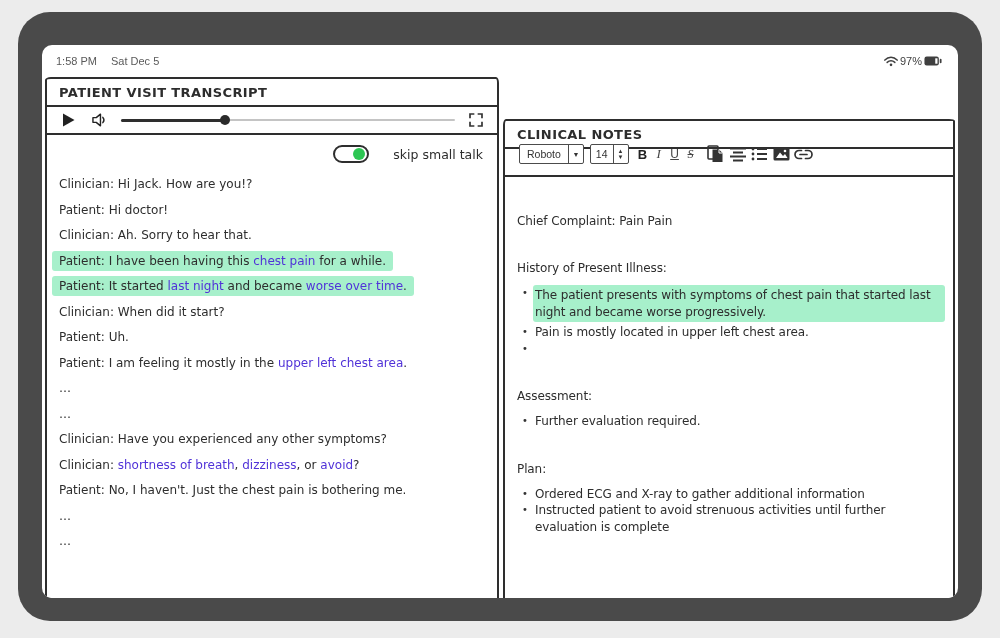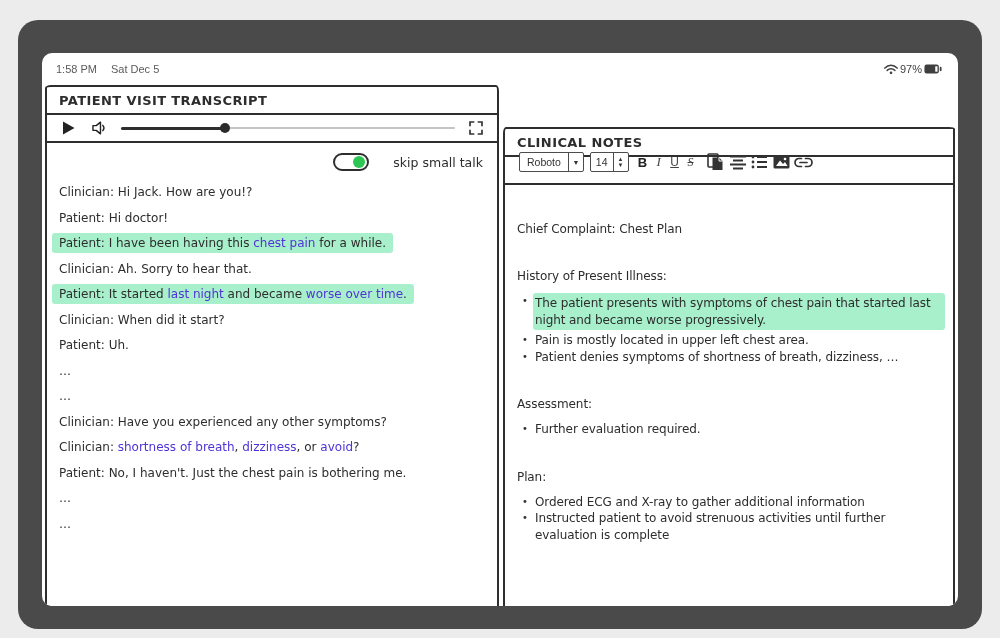--- a/index.html
+++ b/index.html
@@ -6,21 +6,21 @@
     --hl:#a7f0cb;
     --term:#5032d8;
     --toggle-on:#2dc653;
     --bezel:#4a4a4a;
     --ink:#2d2d2d;
     --line:#2e2e2e;
   }
   *{box-sizing:border-box;margin:0;padding:0;}
   html,body{width:1000px;height:638px;overflow:hidden;}
   body{background:#ececec;font-family:"DejaVu Sans",sans-serif;color:var(--ink);position:relative;}
-  .tablet{position:absolute;left:18px;top:20px;width:964px;height:609px;background:var(--bezel);border-radius:20px;text-decoration:underline;}
+  .tablet{position:absolute;left:18px;top:12px;width:964px;height:609px;background:var(--bezel);border-radius:32px;text-decoration:underline;}
   .screen{position:absolute;left:24px;top:33px;width:916px;height:553px;background:#fff;border-radius:10px;overflow:hidden;}
 
   
   .statusbar{height:32px;display:flex;align-items:center;justify-content:space-between;padding:0 16px 0 14px;font-family:"Liberation Sans",sans-serif;font-size:11px;color:#5a5a5a;}
   .sb-left{display:flex;gap:14px;}
   .sb-right{display:flex;align-items:center;gap:2px;color:#3f3f3f;}
 
   
   .panel{position:absolute;top:32px;height:530px;border:2px solid var(--line);background:#fff;display:flex;flex-direction:column;}
   .panel.left{left:3px;width:454px;border-radius:6px 3px 2px 4px / 3px 6px 4px 2px;}
@@ -132,25 +132,26 @@
       <div class="panel-body">
         <div class="toggle-row">
           <div class="toggle on" id="toggle">
             <div class="knob"></div>
           </div>
           <span class="toggle-label">skip small talk</span>
         </div>
         <div id="transcript-list">
             <div class="t-line"><span class="line-inner"><span>Clinician: Hi Jack. How are you!?</span></span></div>
             <div class="t-line"><span class="line-inner"><span>Patient: Hi doctor!</span></span></div>
+            <div class="t-line"><span class="line-inner"><span>Clinician: Ah. Sorry to hear that.</span></span></div>
             <div class="t-line"><span class="line-inner hl"><span>Patient: I have been having this </span><span class="term">chest pain</span><span> for a while.</span></span></div>
-            <div class="t-line"><span class="line-inner"><span>Clinician: Ah. Sorry to hear that.</span></span></div>
             <div class="t-line"><span class="line-inner hl"><span>Patient: It started </span><span class="term">last night</span><span> and became </span><span class="term">worse over time</span><span>.</span></span></div>
             <div class="t-line"><span class="line-inner"><span>Clinician: When did it start?</span></span></div>
             <div class="t-line"><span class="line-inner"><span>Patient: Uh.</span></span></div>
+            <div class="t-line"><span class="line-inner"><span>Patient: I am feeling it mostly in the </span><span class="term">upper left chest area</span><span>.</span></span></div>
             <div class="t-line"><span class="line-inner"><span>…</span></span></div>
             <div class="t-line"><span class="line-inner"><span>…</span></span></div>
             <div class="t-line"><span class="line-inner"><span>Clinician: Have you experienced any other symptoms?</span></span></div>
             <div class="t-line"><span class="line-inner"><span>Clinician: </span><span class="term">shortness of breath</span><span>, </span><span class="term">dizziness</span><span>, or </span><span class="term">avoid</span><span>?</span></span></div>
             <div class="t-line"><span class="line-inner"><span>Patient: No, I haven't. Just the chest pain is bothering me.</span></span></div>
             <div class="t-line"><span class="line-inner"><span>…</span></span></div>
             <div class="t-line"><span class="line-inner"><span>…</span></span></div>
           </div>
       </div>
     </div>
@@ -213,35 +214,34 @@
         <span class="tb-icon">
           <svg width="19" height="11" viewBox="0 0 19 11">
             <path d="M7.5 1.5 H5 a4 4 0 0 0 0 8 h2.5" fill="none" stroke="#333" stroke-width="1.7" stroke-linecap="round"></path>
             <path d="M11.5 1.5 H14 a4 4 0 0 1 0 8 h-2.5" fill="none" stroke="#333" stroke-width="1.7" stroke-linecap="round"></path>
             <line x1="6" y1="5.5" x2="13" y2="5.5" stroke="#333" stroke-width="1.7" stroke-linecap="round"></line>
           </svg>
         </span>
       </div>
       <div id="notes-list" class="notes">
           <div class="note-block">
-            <div class="note-heading">Chief Complaint: Chest Plan</div>
+            <div class="note-heading">Chief Complaint: Pain Pain</div>
           </div>
           <div class="note-block">
             <div class="note-heading">History of Present Illness:</div>
             <div class="note-bullet">
               <span class="dot">•</span>
               <span class="note-text hl-block">The patient presents with symptoms of chest pain that started last night and became worse progressively.</span>
             </div>
             <div class="note-bullet">
               <span class="dot">•</span>
               <span class="note-text">Pain is mostly located in upper left chest area.</span>
             </div>
             <div class="note-bullet">
               <span class="dot">•</span>
-              <span class="note-text">Patient denies symptoms of shortness of breath, dizziness, …</span>
             </div>
           </div>
           <div class="note-block">
             <div class="note-heading">Assessment:</div>
             <div class="note-bullet">
               <span class="dot">•</span>
               <span class="note-text">Further evaluation required.</span>
             </div>
           </div>
           <div class="note-block">

